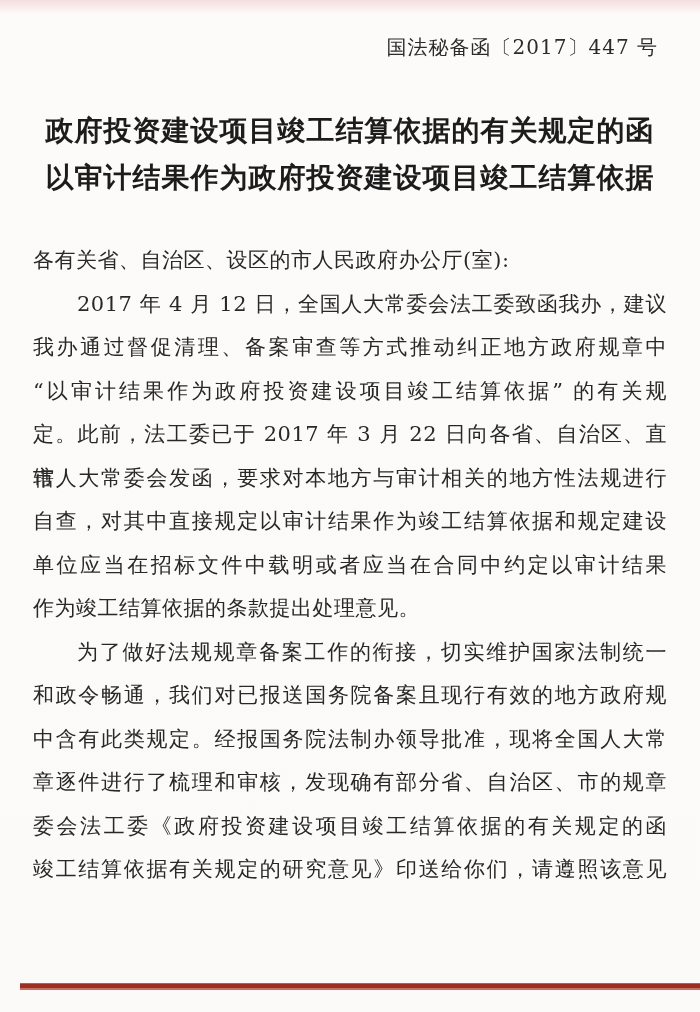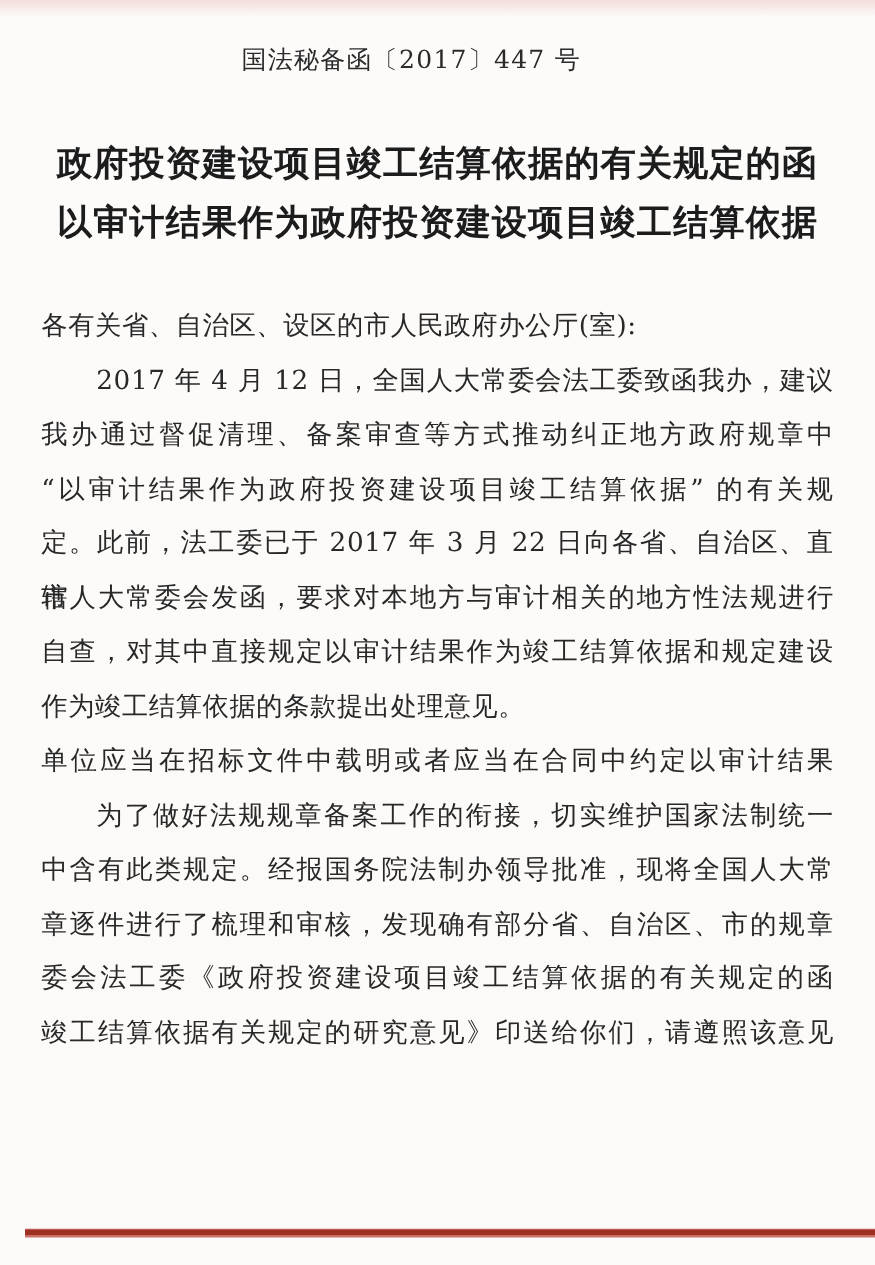--- a/index.html
+++ b/index.html
@@ -40,21 +40,21 @@
     background: linear-gradient(180deg,
       #8e241d 0px, #8e241d 4px,
       #b8443a 4px, #b8443a 5px,
       #d0695f 5px, #d0695f 8px,
       transparent 8px);
   }
 
   
   .doc-number-row {
     margin-top: 34px;
-    text-align: center;
+    text-align: right;
     padding-right: 42px;
   }
   .doc-number {
     font-size: 20px;
     letter-spacing: 1px;
     color: #2b2b2b;
   }
 
   
   .doc-title {
@@ -118,23 +118,24 @@
   </div>
 
   <div class="doc-body">
     <div class="body-line para-end">各有关省、自治区、设区的市人民政府办公厅(室):</div>
     <div class="body-line indent">2017 年 4 月 12 日，全国人大常委会法工委致函我办，建议</div>
     <div class="body-line">我办通过督促清理、备案审查等方式推动纠正地方政府规章中</div>
     <div class="body-line">“以审计结果作为政府投资建设项目竣工结算依据” 的有关规</div>
     <div class="body-line">定。此前，法工委已于 2017 年 3 月 22 日向各省、自治区、直辖</div>
     <div class="body-line">市人大常委会发函，要求对本地方与审计相关的地方性法规进行</div>
     <div class="body-line">自查，对其中直接规定以审计结果作为竣工结算依据和规定建设</div>
+    <div class="body-line">单位应当在招标文件中载明或者应当在合同中约定以审计结果</div>
     <div class="body-line para-end">作为竣工结算依据的条款提出处理意见。</div>
-    <div class="body-line">单位应当在招标文件中载明或者应当在合同中约定以审计结果</div>
     <div class="body-line indent">为了做好法规规章备案工作的衔接，切实维护国家法制统一</div>
+    <div class="body-line">和政令畅通，我们对已报送国务院备案且现行有效的地方政府规</div>
     <div class="body-line">中含有此类规定。经报国务院法制办领导批准，现将全国人大常</div>
     <div class="body-line">章逐件进行了梳理和审核，发现确有部分省、自治区、市的规章</div>
     <div class="body-line">委会法工委《政府投资建设项目竣工结算依据的有关规定的函</div>
     <div class="body-line">竣工结算依据有关规定的研究意见》印送给你们，请遵照该意见</div>
   </div>
 
   <div class="footer-rule"></div>
 
 </div>
 

